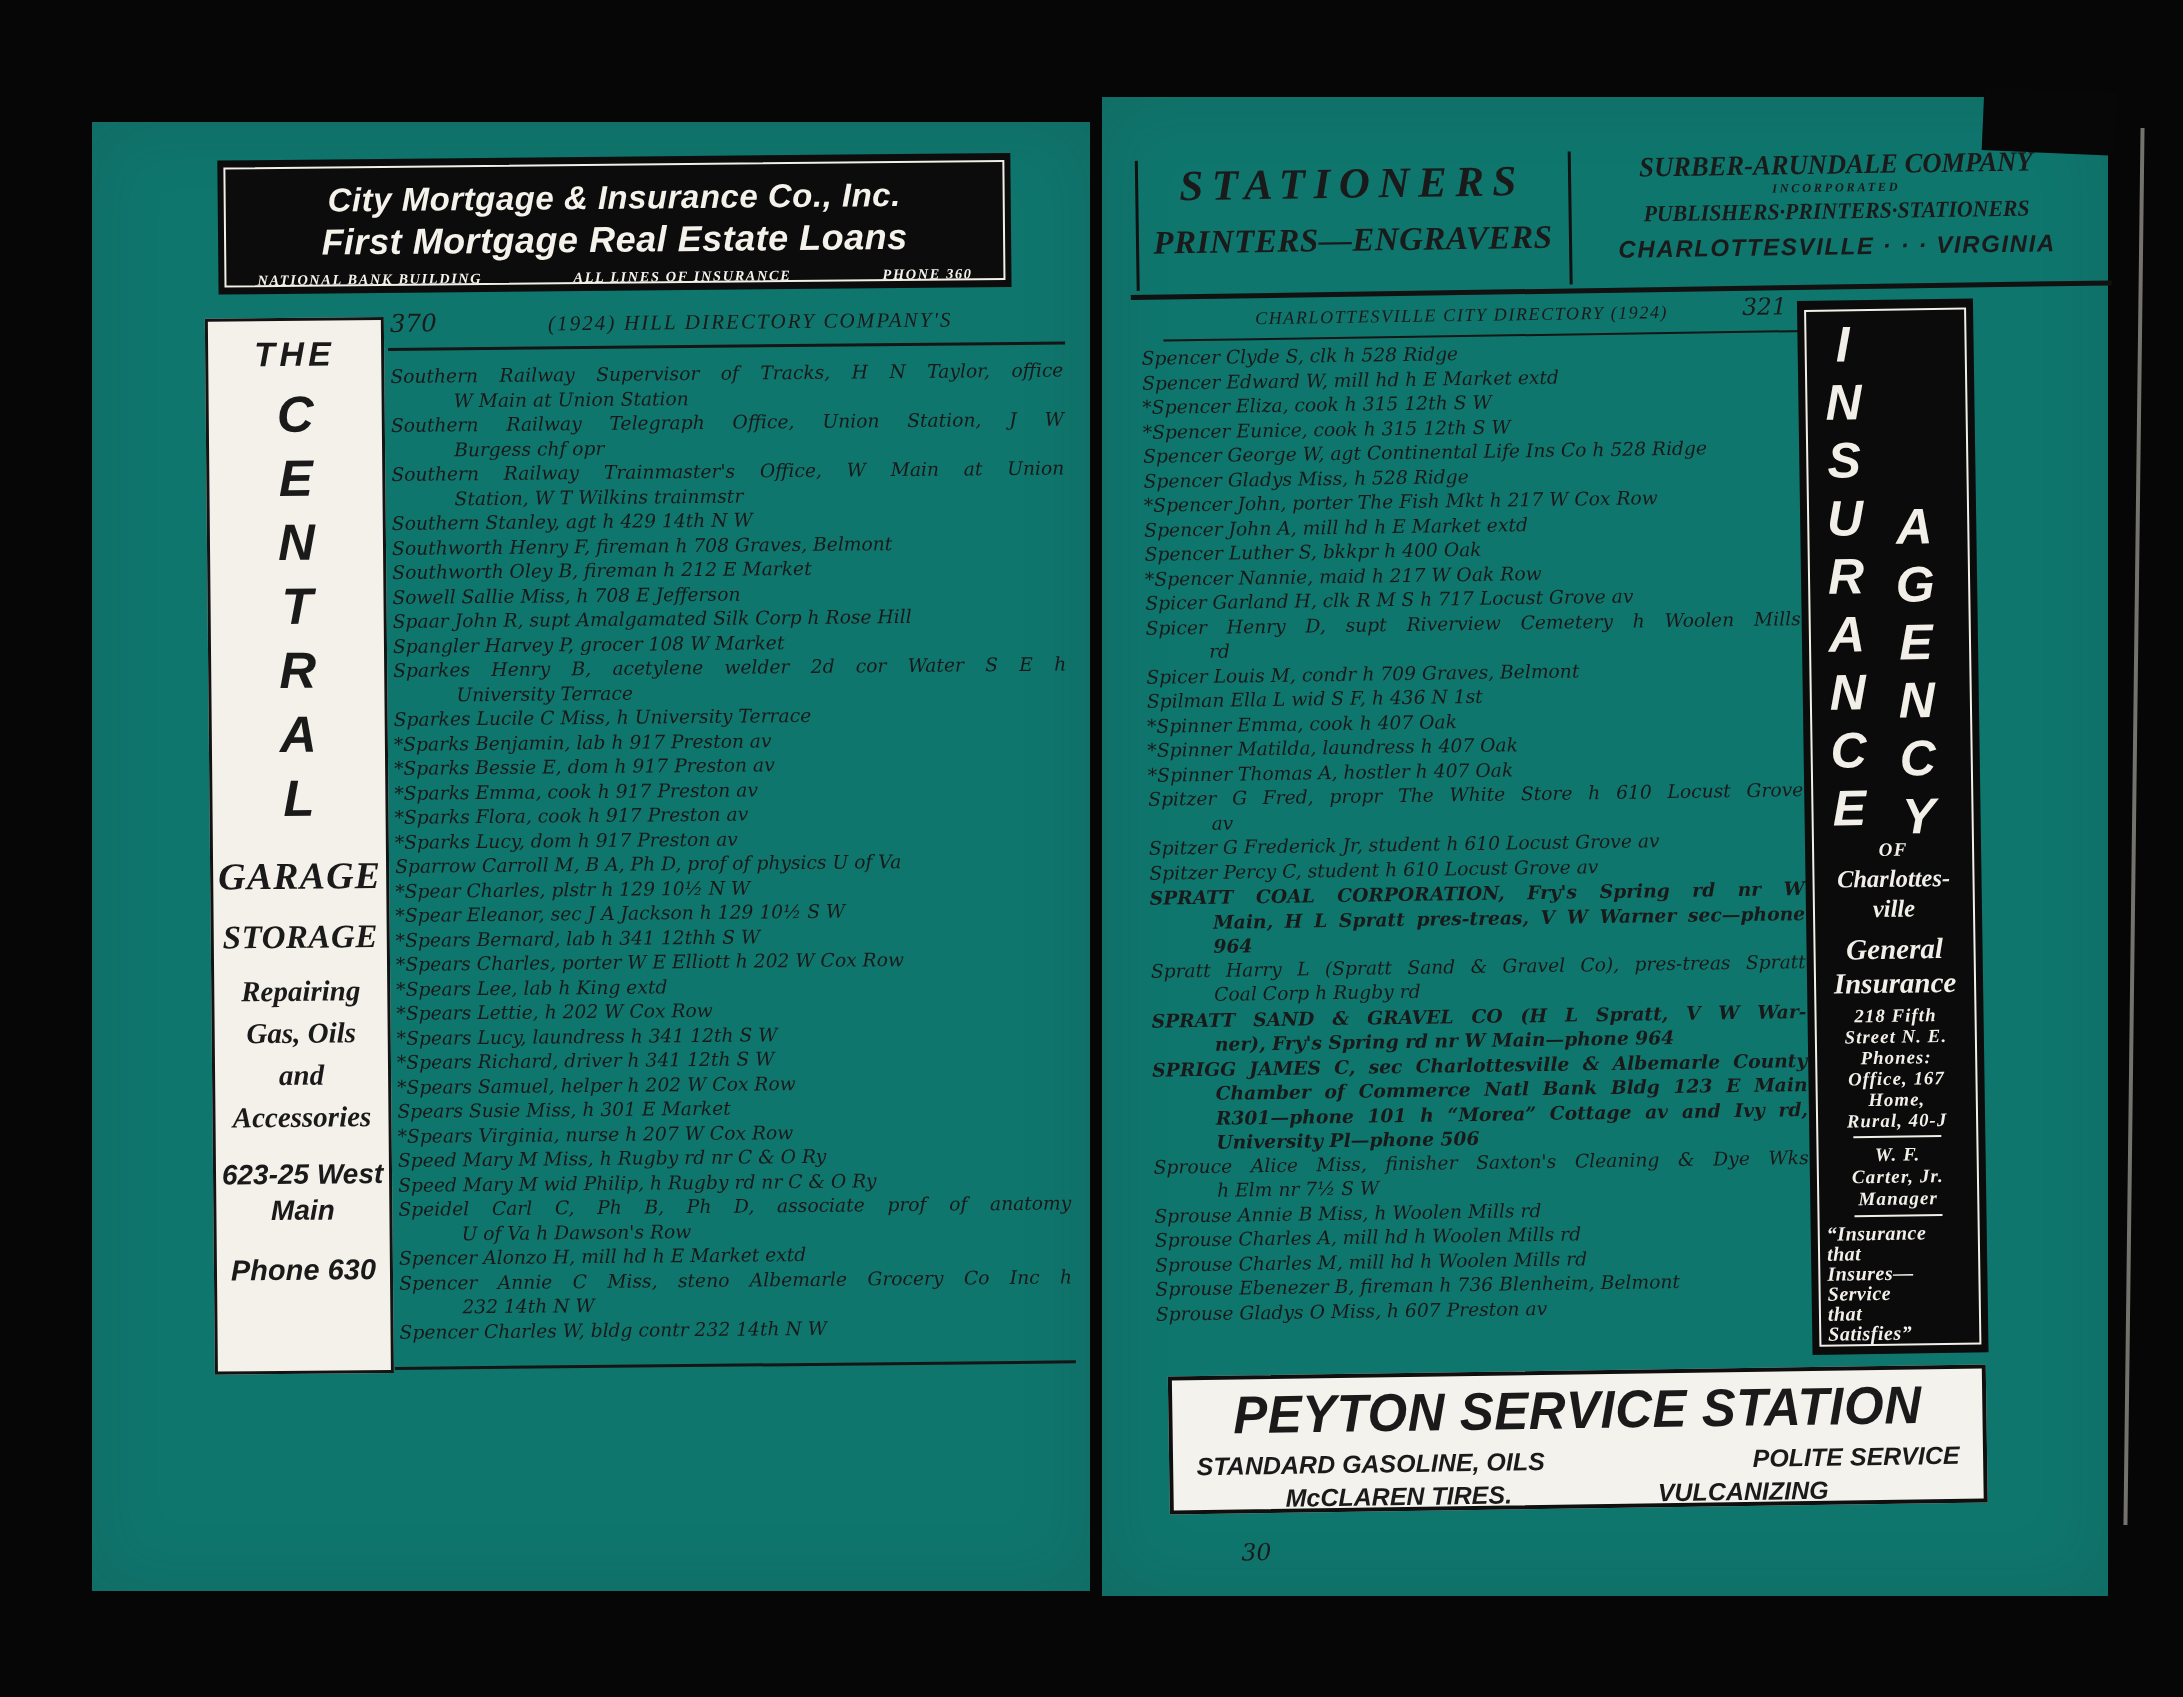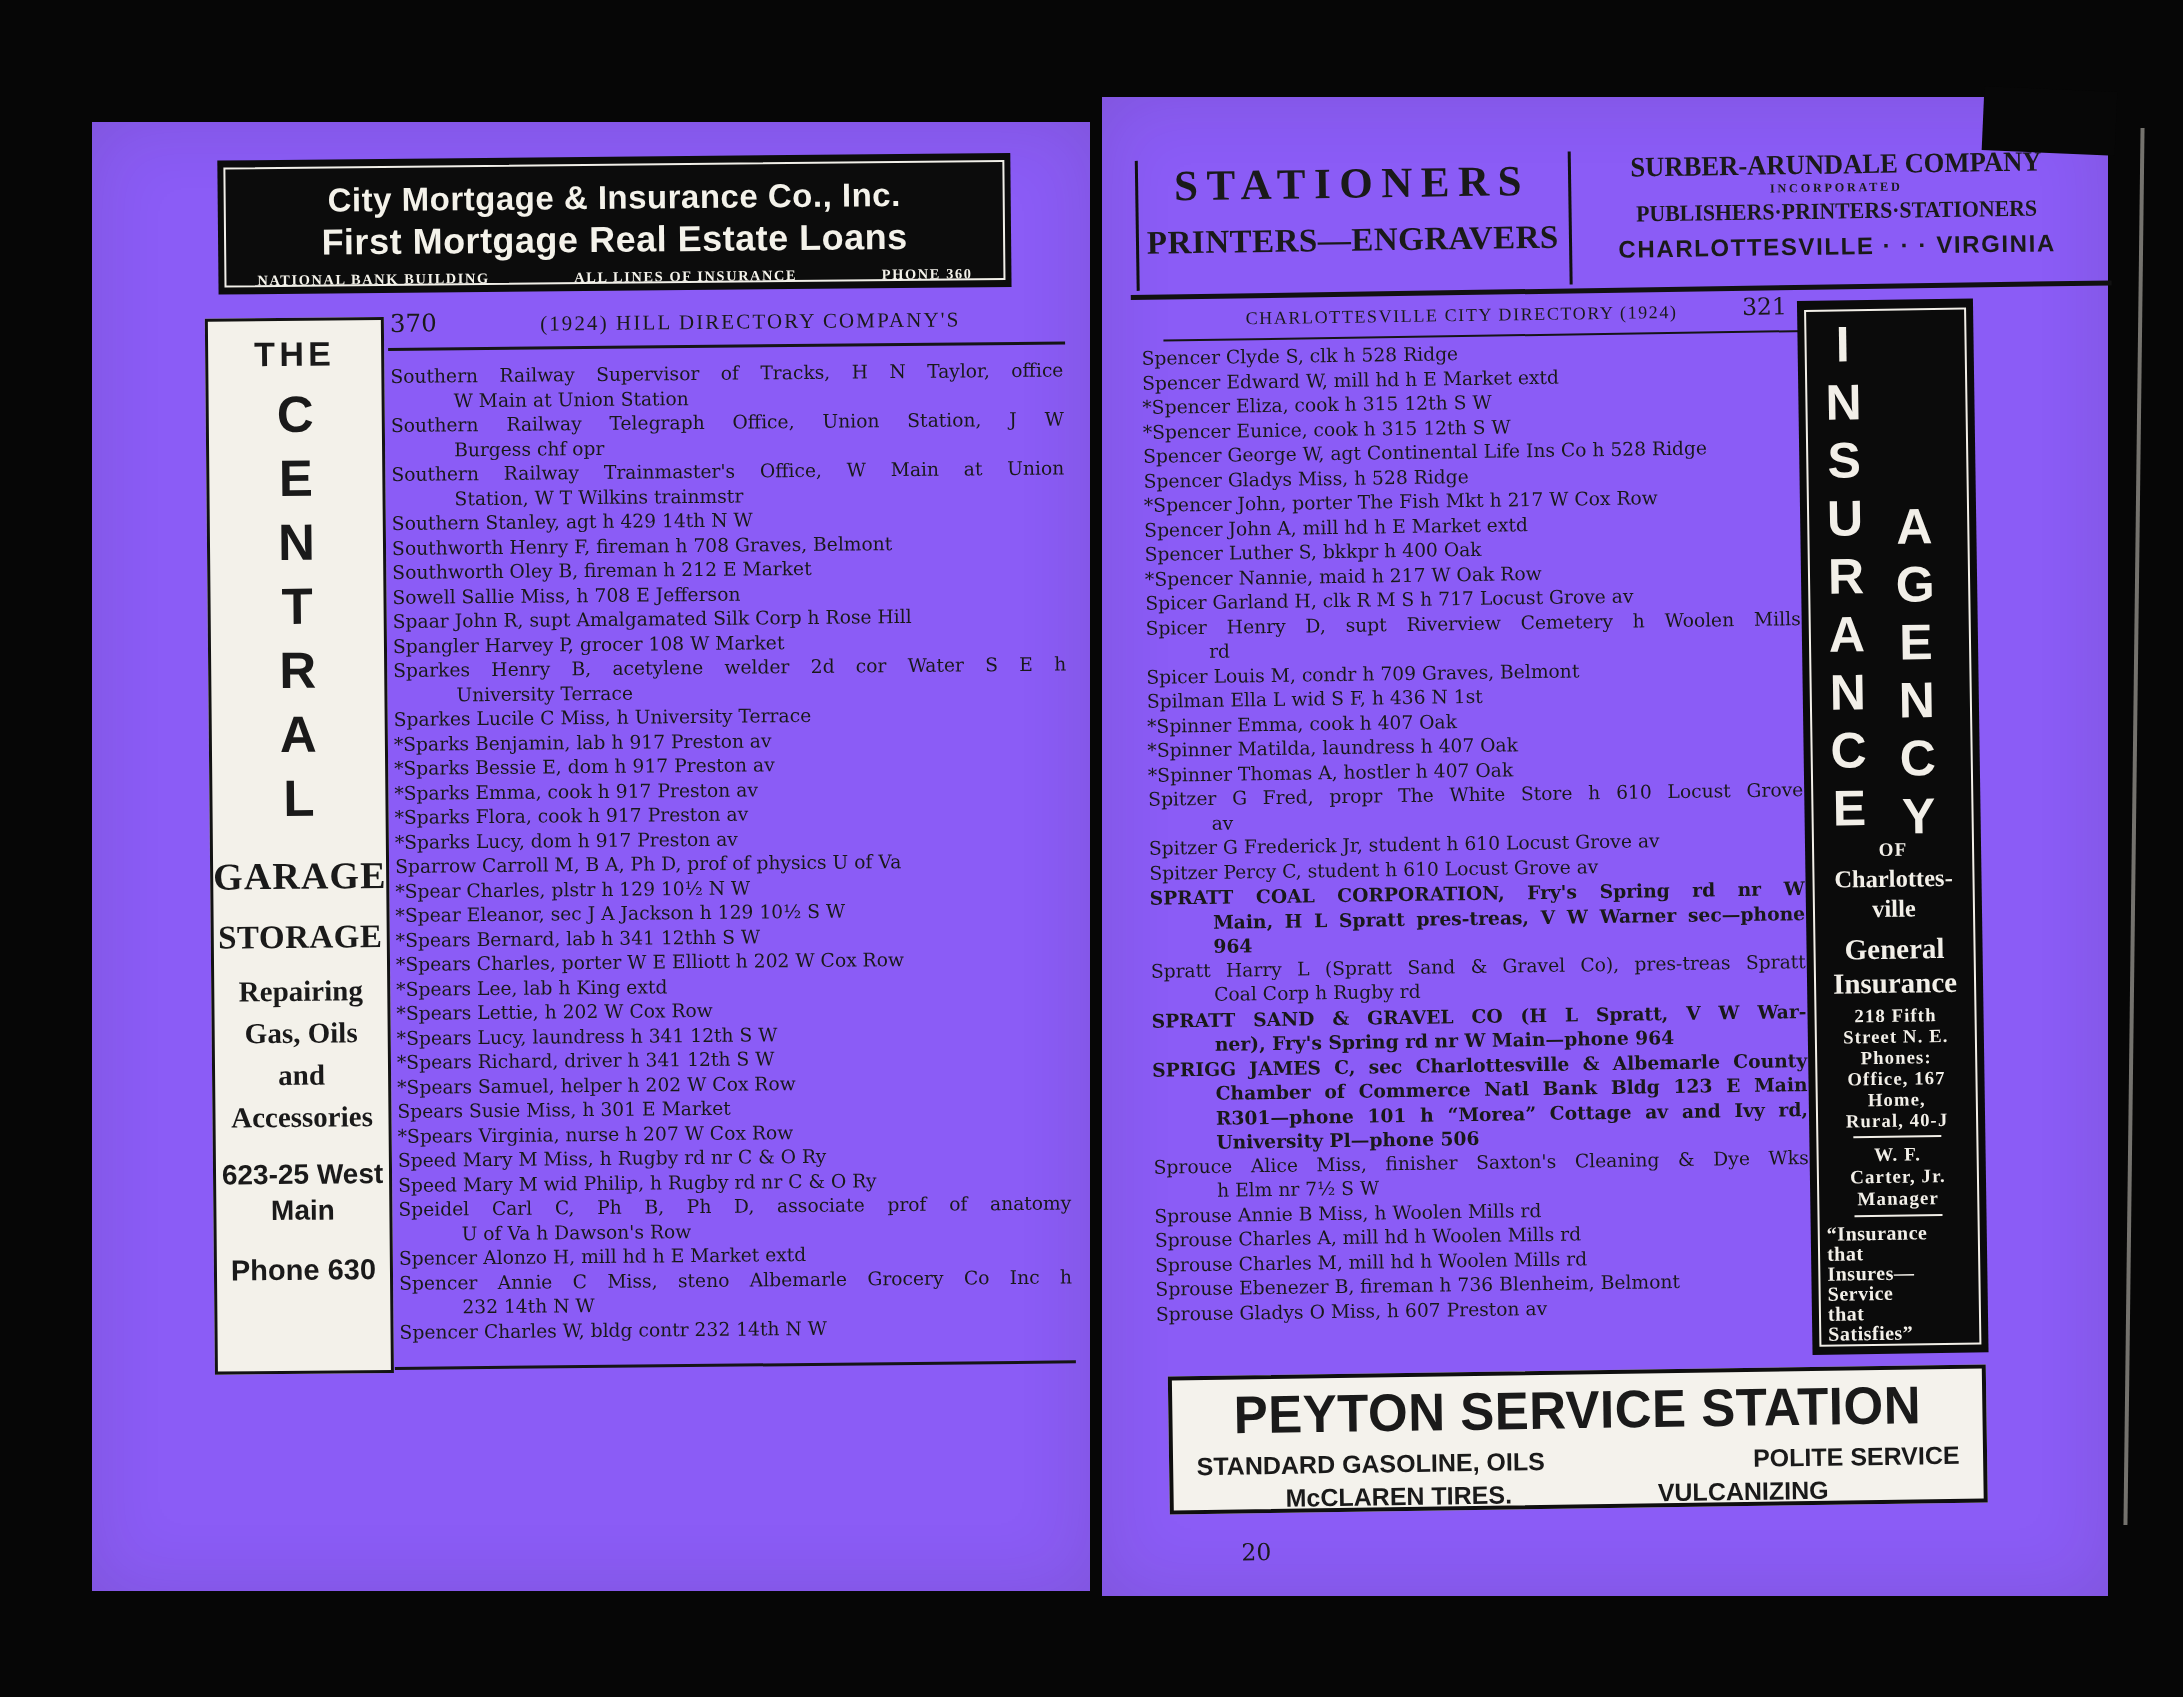--- a/index.html
+++ b/index.html
@@ -1,17 +1,17 @@
 <!DOCTYPE html>
 <html style="font-size:8.5px"><head>
 <meta charset="utf-8">
 <style>
   html,body{margin:0;padding:0;width:2183px;height:1697px;overflow:hidden;background:#060606;}
   body{position:relative;font-family:"DejaVu Serif",serif;color:#1a1a1a;}
-  .page{position:absolute;background:#8b5cf6;box-shadow:inset 0 0 75px rgba(40,35,25,.12);}
+  .page{position:absolute;background:#0f766e;box-shadow:inset 0 0 75px rgba(40,35,25,.12);font-style:italic;}
   .page-left{left:92px;top:122px;width:998px;height:1469px;}
   .page-right{left:1102px;top:97px;width:1006px;height:1499px;}
   .inner{position:absolute;inset:0;}
   .inner-l{transform:rotate(-0.55deg);}
   .inner-r{transform:rotate(-0.85deg);}
   .tear-tr{position:absolute;right:-7.5px;top:-8.5px;width:133px;height:64px;background:#070707;transform:rotate(2.5deg);}
   .edge-sliver{position:absolute;left:2132px;top:128px;width:3.7px;height:1397px;background:#cfccc2;opacity:.55;transform:rotate(.7deg);}
 
   
   .ad-mortgage{position:absolute;left:132px;top:35px;width:793px;height:134px;background:#0c0c0c;color:#f4f2ea;box-sizing:border-box;}
@@ -449,18 +449,18 @@
         <div class="pey-row1">
           <span>STANDARD GASOLINE, OILS</span>
           <span>POLITE SERVICE</span>
         </div>
         <div class="pey-row2">
           <span>McCLAREN TIRES.</span>
           <span>VULCANIZING</span>
         </div>
       </div>
 
-      <div class="pageno-20">20</div>
+      <div class="pageno-20">30</div>
     </div>
     <div class="tear-tr"></div>
   </div>
 </div>
 
 
 </body></html>

